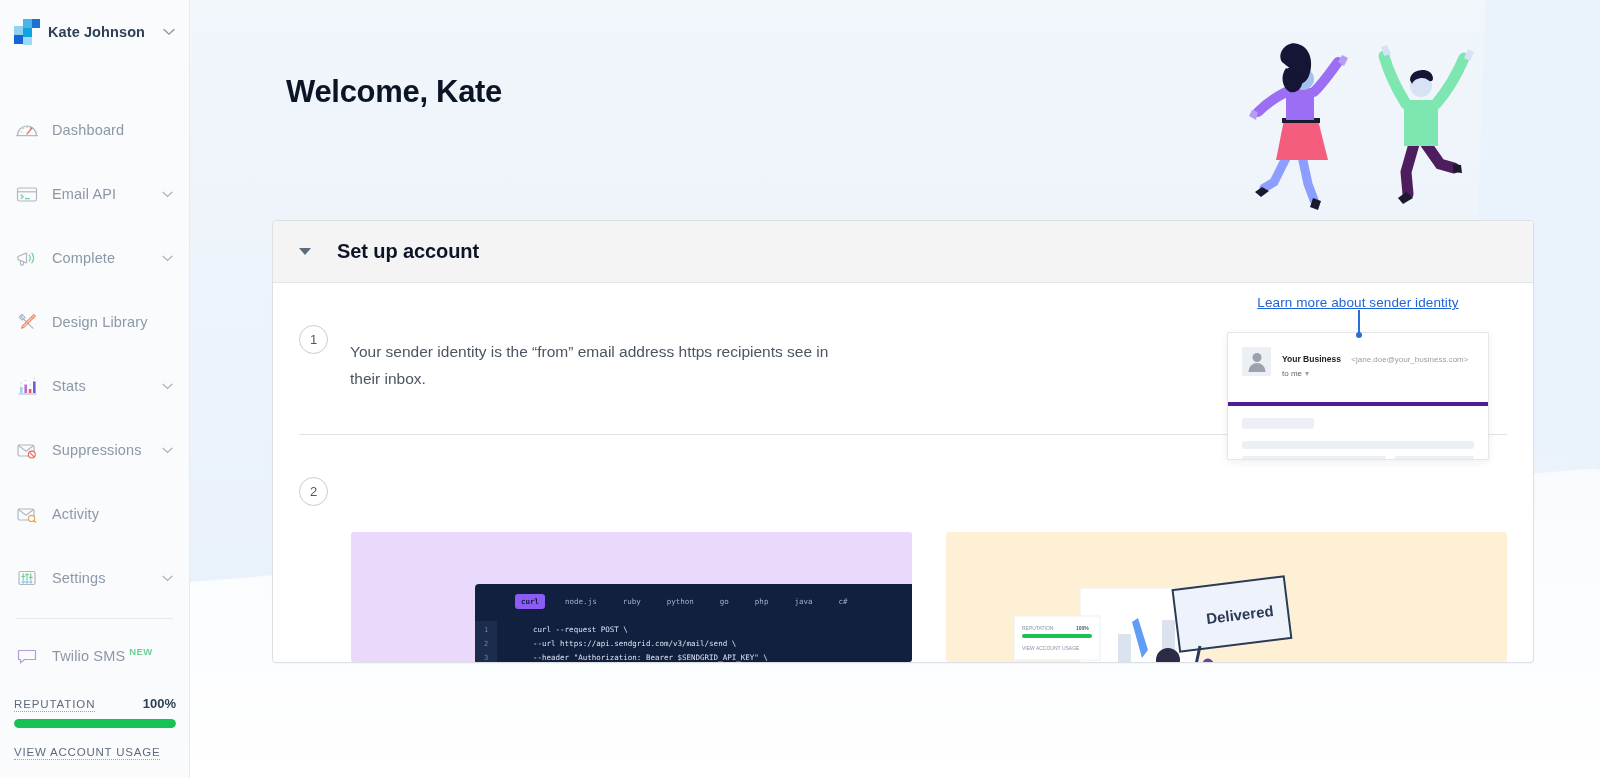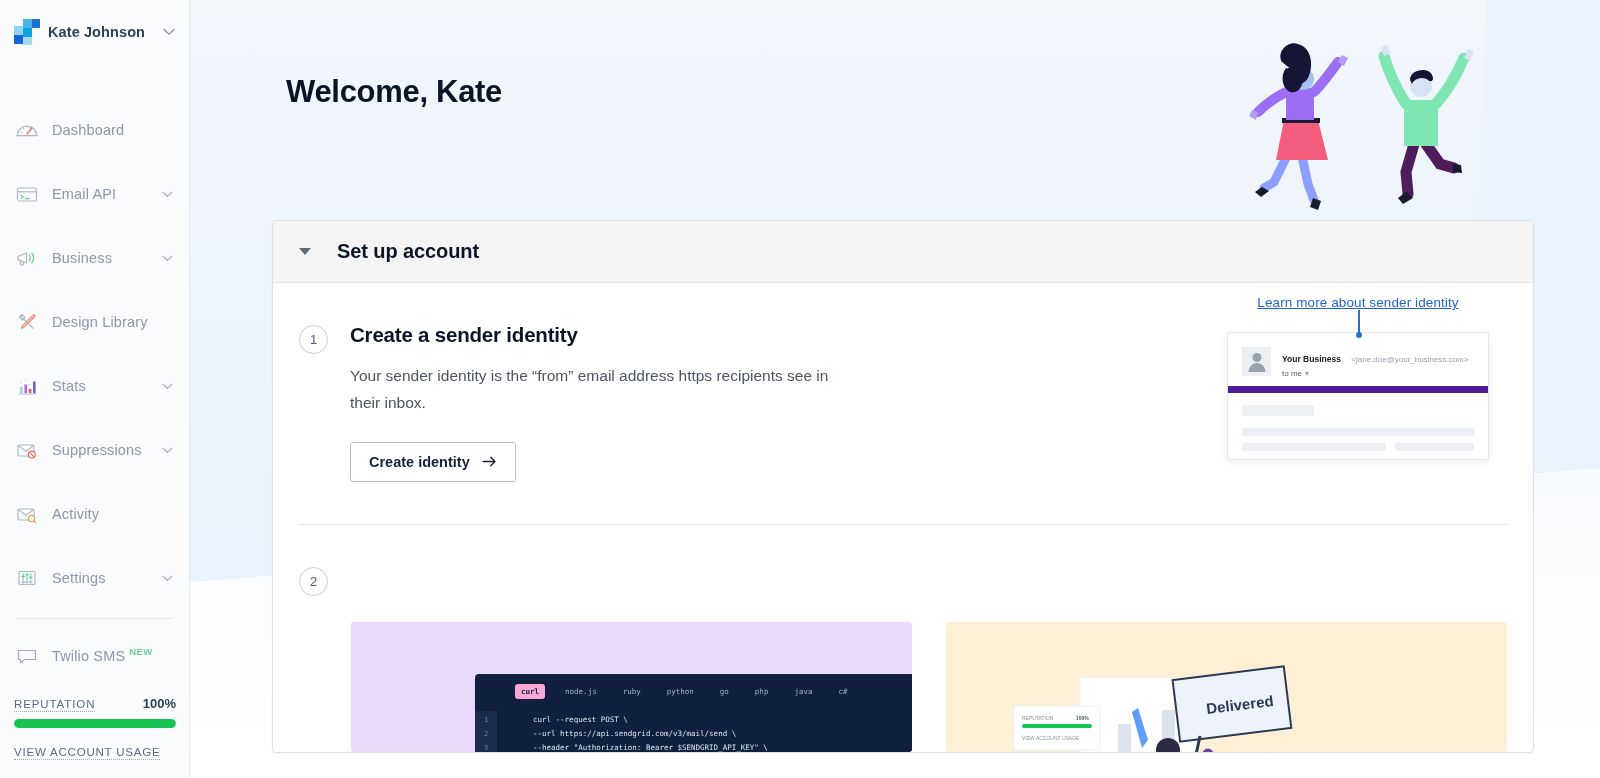--- a/index.html
+++ b/index.html
@@ -163,21 +163,21 @@
     position: absolute; left: 50%; top: 0; width: 1.5px; height: 24px; background: #2a6fd6;
   }
   .arrow-down .dot {
     position: absolute; left: calc(50% - 2.5px); top: 22px; width: 6px; height: 6px;
     border-radius: 50%; background: #2a6fd6;
   }
   .mail-card {
     margin-top: -4px; border: 1px solid #e4e6ea; border-radius: 2px; background: #fff;
     box-shadow: 0 2px 8px rgba(20,30,50,.07); overflow: hidden; height: 128px;
   }
-  .mail-head { display: flex; padding: 14px 14px 8px 14px; border-bottom: 7px solid #4c1d95; }
+  .mail-head { display: flex; padding: 14px 14px 24px 14px; border-bottom: 4px solid #4c1d95; }
   .mail-avatar {
     width: 29px; height: 29px; background: #eceff3; flex: 0 0 29px; position: relative;
   }
   .mail-avatar::before {
     content:""; position:absolute; left:50%; top:6px; transform:translateX(-50%);
     width:9px; height:9px; border-radius:50%; background:#9aa3ad;
   }
   .mail-avatar::after {
     content:""; position:absolute; left:50%; top:16px; transform:translateX(-50%);
     width:17px; height:9px; border-radius:9px 9px 0 0; background:#9aa3ad;
@@ -202,21 +202,21 @@
 
   .code-panel {
     position: absolute; left: 124px; top: 52px; right: -30px; bottom: -90px;
     background: #11203e; border-radius: 4px 0 0 0; overflow: hidden;
   }
   .code-tabs { display: flex; gap: 14px; padding: 10px 0 8px 40px; align-items: center; }
   .code-tab {
     font-family: "DejaVu Sans Mono", monospace;
     font-size: 7.5px; color: #9fb0cc; padding: 3px 6px; border-radius: 3px; cursor: pointer;
   }
-  .code-tab.active { background: #f9a8d4; color: #11203e; font-weight: 700; }
+  .code-tab.active { background: #8b5cf6; color: #11203e; font-weight: 700; }
   .code-lines { display: flex; margin-top: 4px; }
   .gutter {
     width: 22px; background: #1b2c4d; font-family: "DejaVu Sans Mono", monospace;
     font-size: 7px; color: #6b82a8; text-align: center; padding-top: 2px; line-height: 14px;
   }
   .code-text {
     font-family: "DejaVu Sans Mono", monospace; font-size: 7.5px; line-height: 14px;
     padding: 2px 0 0 36px; color: #dbe4f2; white-space: pre;
   }
   .tile-art { position: absolute; left: 44px; top: 22px; }
@@ -281,21 +281,21 @@
 
       <div class="nav-item">
         <span class="nav-icon">
           <svg width="26" height="26" viewBox="0 0 26 26">
             <path d="M4 11.5 L12.5 8 V18 L4 14.6 Z" fill="none" stroke="#aeb8c6" stroke-width="1.2" stroke-linejoin="round"></path>
             <path d="M6.5 15.2 V18.8 a1.5 1.5 0 0 0 3 0 V16.4" fill="none" stroke="#aeb8c6" stroke-width="1.2"></path>
             <path d="M15.2 10 a5 5 0 0 1 0 6" fill="none" stroke="#6fcf97" stroke-width="1.2" stroke-linecap="round"></path>
             <path d="M17.8 8.2 a8 8 0 0 1 0 9.6" fill="none" stroke="#6fcf97" stroke-width="1.2" stroke-linecap="round"></path>
           </svg>
         </span>
-        <span class="nav-label">Business</span>
+        <span class="nav-label">Complete</span>
         <span class="nav-caret">
           <svg width="11" height="7" viewBox="0 0 11 7">
               <path d="M1 1.2 L5.5 5.4 L10 1.2" fill="none" stroke="#a9b3c1" stroke-width="1.2" stroke-linecap="round"></path>
             </svg>
         </span>
       </div>
 
       <div class="nav-item">
         <span class="nav-icon">
           <svg width="26" height="26" viewBox="0 0 26 26">
@@ -455,30 +455,21 @@
         <div class="card-head">
           <span class="tri"></span>
           <span class="card-head-title">Set up account</span>
         </div>
 
         <div class="card-body">
 
           <div class="step">
             <div class="step-num">1</div>
             <div class="step-main">
-              <div class="step-title">Create a sender identity</div>
               <div class="step-desc">Your sender identity is the “from” email address https recipients see in their inbox.</div>
-              <button class="btn-outline">
-                <span>Create identity</span>
-                <span>
-                  <svg width="15" height="11" viewBox="0 0 15 11">
-                      <path d="M1 5.5 H13 M8.8 1.3 L13 5.5 L8.8 9.7" fill="none" stroke="#15223b" stroke-width="1.4" stroke-linecap="round" stroke-linejoin="round"></path>
-                    </svg>
-                </span>
-              </button>
             </div>
 
             <div class="email-mock">
               <a class="learn-link">Learn more about sender identity</a>
               <div class="arrow-down">
                 <span class="stem"></span>
                   <span class="dot"></span>
               </div>
               <div class="mail-card">
                 <div class="mail-head">

